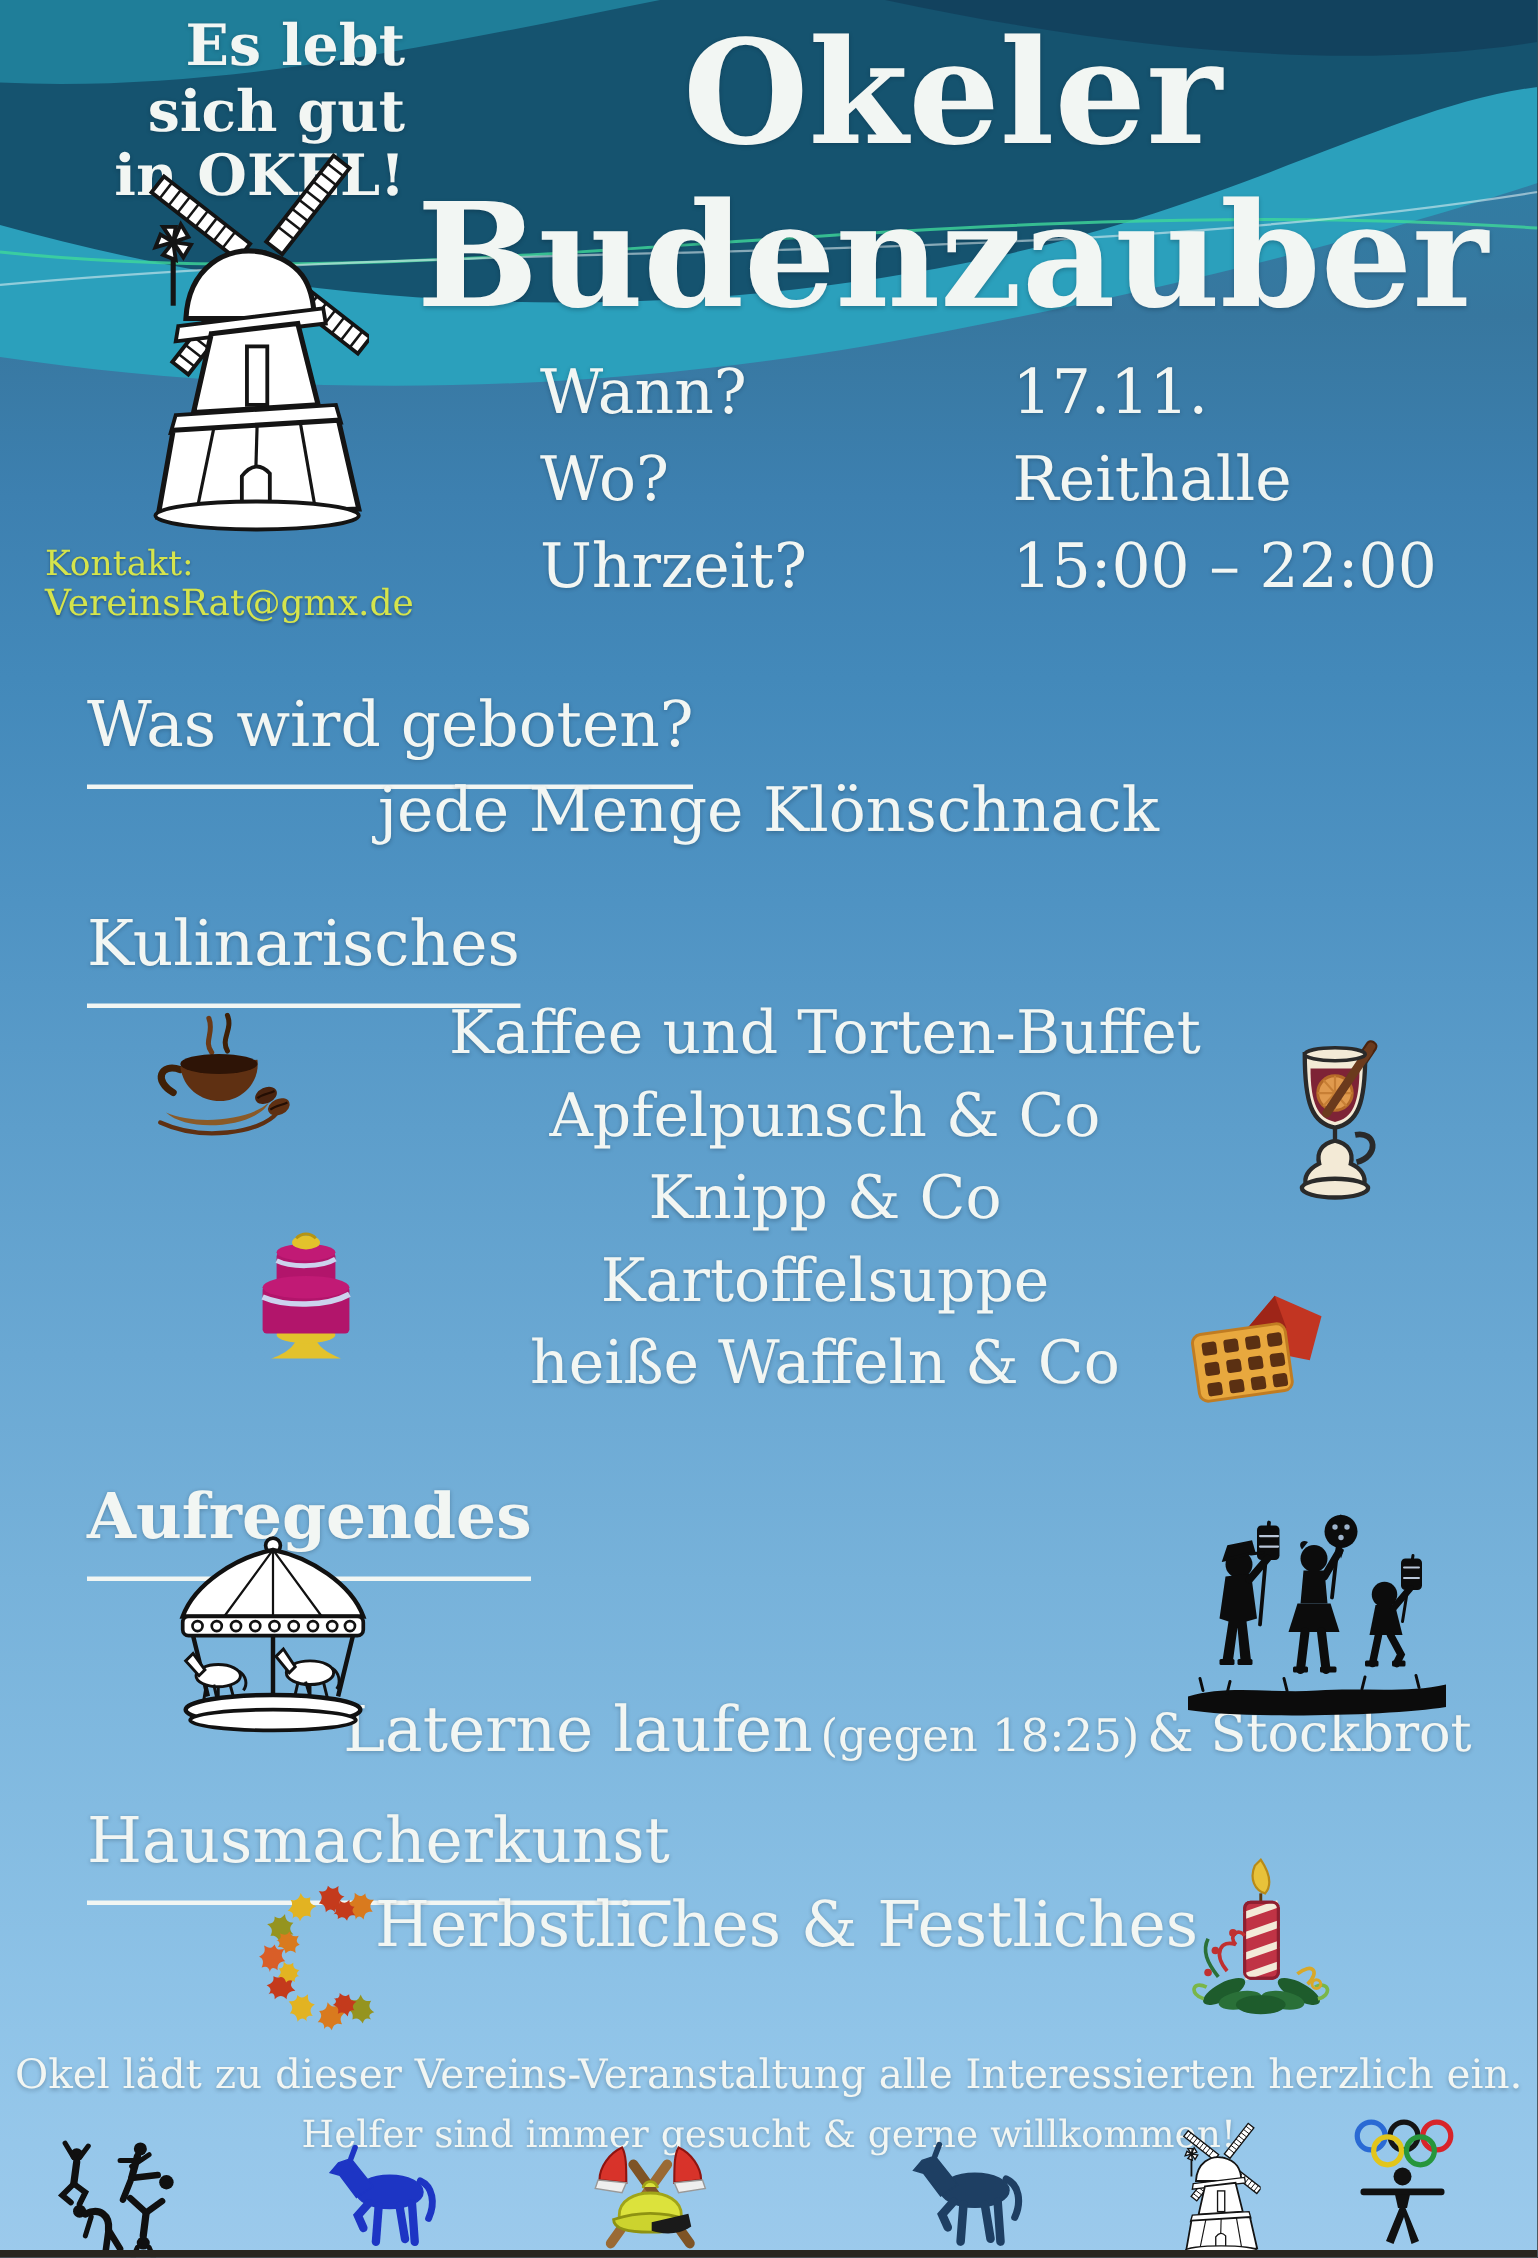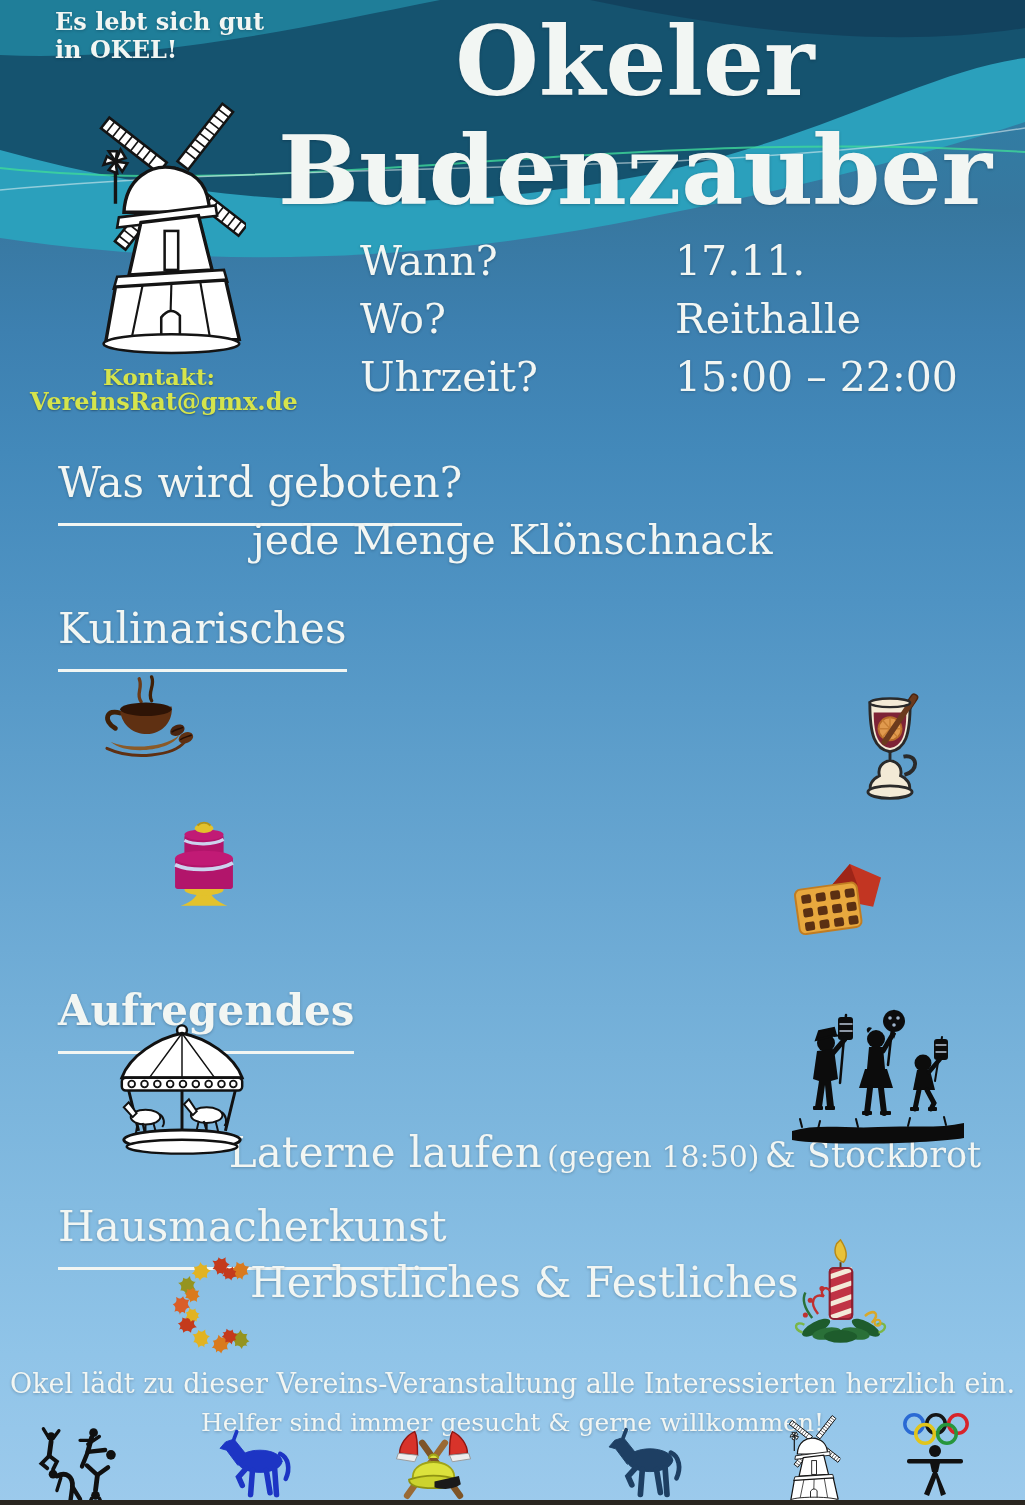--- a/index.html
+++ b/index.html
@@ -8,25 +8,25 @@
     font-family:"DejaVu Serif","Liberation Serif",serif;
     color:#f2f6f3;
     background:linear-gradient(180deg,
       #2a84a8 0%, #37779f 14%, #3d80b0 22%, #4389ba 30%,
       #4f93c3 40%, #5d9ecb 50%, #6aa8d3 60%, #77b2da 70%,
       #83bbe1 80%, #90c4e8 90%, #9ccaec 100%);
     text-shadow:0 1px 3px rgba(0,20,40,.28);
   }
   .abs{position:absolute;}
   .waves{position:absolute;top:0;left:0;width:1025px;height:480px;pointer-events:none;}
-  .tagline{left:55px;top:8px;width:215px;text-align:left;font-size:24px;line-height:1.15;font-weight:600;}
+  .tagline{left:55px;top:8px;width:215px;text-align:right;font-size:38px;line-height:1.15;font-weight:600;}
   .title{left:250px;top:12px;width:770px;text-align:center;font-weight:700;}
   .title .t1{font-size:96px;line-height:1.05;}
   .title .t2{font-size:96px;line-height:1.05;margin-top:8px;}
-  .contact{left:30px;top:364px;width:258px;text-align:center;font-weight:700;color:#d5e44c;line-height:1.1;text-shadow:0 1px 2px rgba(0,20,40,.4);}
+  .contact{left:30px;top:364px;width:258px;font-weight:400;color:#d5e44c;line-height:1.1;text-shadow:0 1px 2px rgba(0,20,40,.4);}
   .contact .c1{font-size:23px;}
   .contact .c2{font-size:24px;}
   .qa{left:360px;top:237px;width:655px;font-size:41px;}
   .qa-row{display:flex;height:58px;align-items:baseline;}
   .qa-label{width:315px;}
   .heading{font-size:42px;left:58px;}
   .heading span{display:inline-block;border-bottom:3px solid #f2f6f3;padding-bottom:16px;}
   .item{font-size:41px;}
   .center-list{text-align:center;font-size:40px;line-height:55px;}
   .laterne{left:150px;top:1128px;width:910px;text-align:center;}
@@ -196,20 +196,27 @@
   </div>
 
   <div class="abs heading" style="top:458px;">
     <span>Was wird geboten?</span>
   </div>
   <div class="abs item" style="left:252px;top:516px;">jede Menge Klönschnack</div>
 
   <div class="abs heading" style="top:604px;">
     <span>Kulinarisches</span>
   </div>
+  <div class="abs center-list" style="left:200px;top:662px;width:700px;">
+    <div>Kaffee und Torten-Buffet</div>
+    <div>Apfelpunsch &amp; Co</div>
+    <div>Knipp &amp; Co</div>
+    <div>Kartoffelsuppe</div>
+    <div>heiße Waffeln &amp; Co</div>
+  </div>
 
   <div class="abs" style="left:90px;top:675px;">
     <svg width="108" height="100" viewBox="0 0 110 105">
       <path d="M52,28 C46,20 54,14 50,4" stroke="#6b3a17" stroke-width="3.5" fill="none" stroke-linecap="round"></path>
       <path d="M63,27 C58,18 67,12 63,2" stroke="#3f2007" stroke-width="3.5" fill="none" stroke-linecap="round"></path>
       <path d="M30,40 C16,35 11,48 25,56" stroke="#3f2007" stroke-width="5" fill="none" stroke-linecap="round"></path>
       <path d="M30,38 L84,33 C86,48 74,62 58,62 C44,62 32,53 30,38 Z" fill="#5f3012"></path>
       <ellipse cx="57" cy="36" rx="27" ry="7" fill="#2e1406"></ellipse>
       <path d="M20,70 C40,79 78,76 92,63 C84,80 36,85 20,70 Z" fill="#8a5a28"></path>
       <path d="M16,77 C44,90 86,85 98,70" stroke="#5f3012" stroke-width="3" fill="none" stroke-linecap="round"></path>
@@ -271,21 +278,21 @@
         </g>
       </g>
     </svg>
   </div>
 
   <div class="abs heading" style="top:986px;font-weight:bold;">
     <span>Aufregendes</span>
   </div>
   <div class="abs laterne">
     <span class="lmain">Laterne laufen</span>
-    <span class="lnote">(gegen 18:50)</span>
+    <span class="lnote">(gegen 18:25)</span>
     <span class="lsuffix">&amp; Stockbrot</span>
   </div>
 
   <div class="abs" style="left:108px;top:1022px;">
     <svg width="148" height="134" viewBox="0 0 150 135">
       <circle cx="75" cy="8" r="5" fill="#fff" stroke="#111" stroke-width="2.5"></circle>
       <path d="M75,11 C50,16 22,34 14,56 L136,56 C128,34 100,16 75,11 Z" fill="#fff" stroke="#111" stroke-width="3"></path>
       <path d="M75,11 L42,56 M75,11 L75,56 M75,11 L108,56" stroke="#111" stroke-width="1.5" fill="none"></path>
       <rect x="14" y="56" width="122" height="13" rx="4" fill="#fff" stroke="#111" stroke-width="2.5"></rect>
       <g fill="#fff" stroke="#111" stroke-width="1.8">

